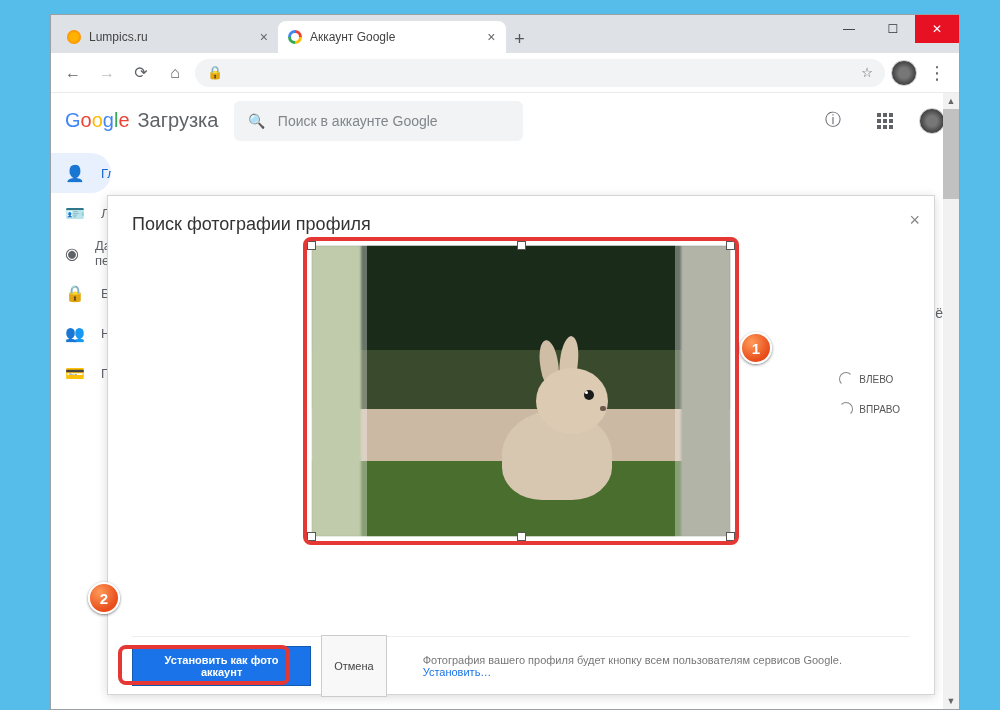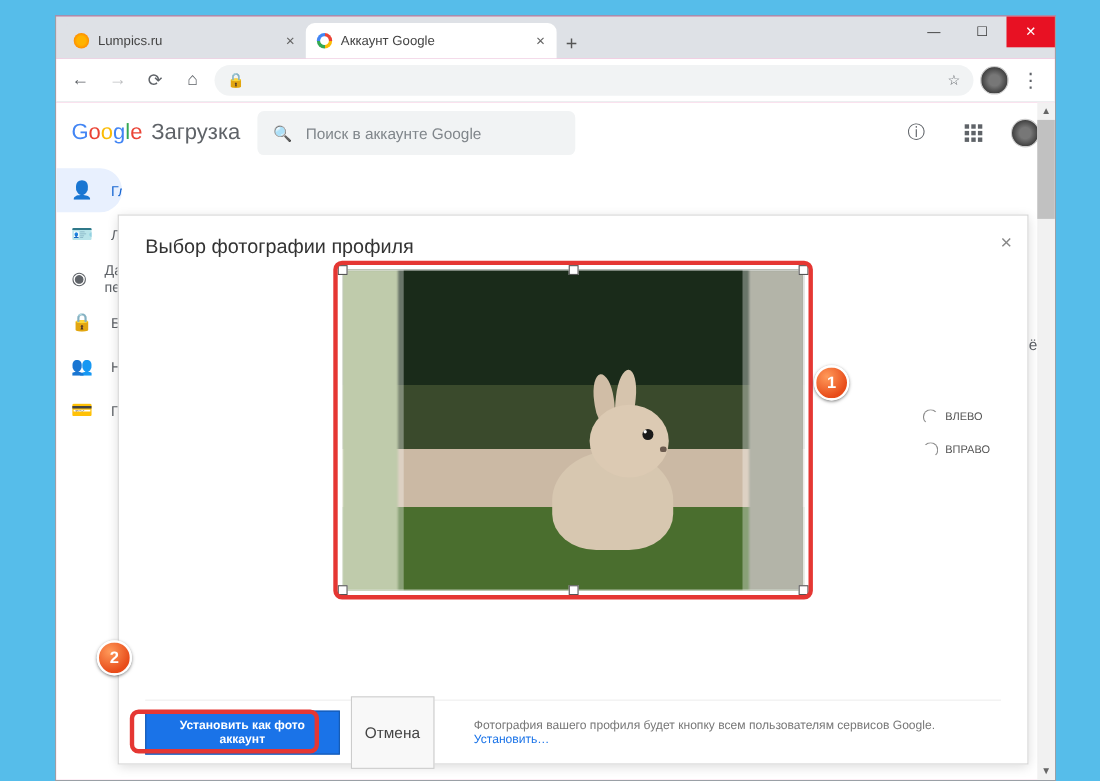--- a/index.html
+++ b/index.html
@@ -88,21 +88,21 @@
   .h-tl{top:-4px;left:-4px;} .h-tm{top:-4px;left:calc(50% - 4px);} .h-tr{top:-4px;right:-4px;}
   .h-bl{bottom:-4px;left:-4px;} .h-bm{bottom:-4px;left:calc(50% - 4px);} .h-br{bottom:-4px;right:-4px;}
   .red-frame{position:absolute;inset:-8px;border:4px solid #e53733;border-radius:8px;pointer-events:none;}
 
   .rotate { position:absolute; right:34px; top:176px; font-size:10px; color:#555; display:flex;flex-direction:column;gap:16px;}
   .rotate div{display:flex;align-items:center;gap:6px;cursor:pointer;}
   .rotate .arc{width:14px;height:14px;border:1.5px solid #888;border-radius:50%;border-right-color:transparent;border-bottom-color:transparent;display:inline-block;}
 
   .dlg-footer { margin-top:auto; height:58px; display:flex;align-items:center;gap:10px;border-top:1px solid #eee; position:relative;}
   .btn-primary{background:#1a73e8;color:#fff;border:1px solid #1558b0;font-size:11px;font-weight:bold;padding:7px 10px;cursor:pointer;}
-  .btn-sec{background:#f8f8f8;border:1px solid #ccc;font-size:14px;padding:24px 12px;color:#444;cursor:pointer;text-align:right;}
+  .btn-sec{background:#f8f8f8;border:1px solid #ccc;font-size:11px;padding:24px 12px;color:#444;cursor:pointer;text-align:right;}
   .foot-note{font-size:11px;color:#777;margin-left:26px;}
   .foot-note a{color:#1a73e8;text-decoration:none;}
   .red-frame2{position:absolute;left:-14px;top:8px;width:172px;height:40px;border:4px solid #e53733;border-radius:8px;pointer-events:none;}
 
   
   .badge{position:absolute;width:32px;height:32px;border-radius:50%;background:radial-gradient(circle at 35% 30%, #ff9a5a, #e84c1a 70%);border:2px solid #fff;box-shadow:0 1px 3px rgba(0,0,0,0.5);display:flex;align-items:center;justify-content:center;color:#fff;font-weight:bold;font-size:15px;z-index:20;}
   .badge1{ top:332px; left:740px; }
   .badge2{ top:582px; left:88px; }
 </style>
 </head>
@@ -212,21 +212,21 @@
     </div>
 
     <div class="fake-scroll">
       <div class="arrow up">▲</div>
       <div class="thumb" style="top:16px"></div>
       <div class="arrow down">▼</div>
     </div>
 
     <div class="dialog">
       <div class="dlg-close">×</div>
-      <div class="dlg-title">Выбор фотографии профиля</div>
+      <div class="dlg-title">Поиск фотографии профиля</div>
 
       <div class="crop-wrap">
         <div class="photo">
           <div class="bg-blur"></div>
           <div class="rabbit">
             <div class="earL"></div>
               <div class="earR"></div>
             <div class="body"></div>
               <div class="head"></div>
             <div class="eye"></div>

